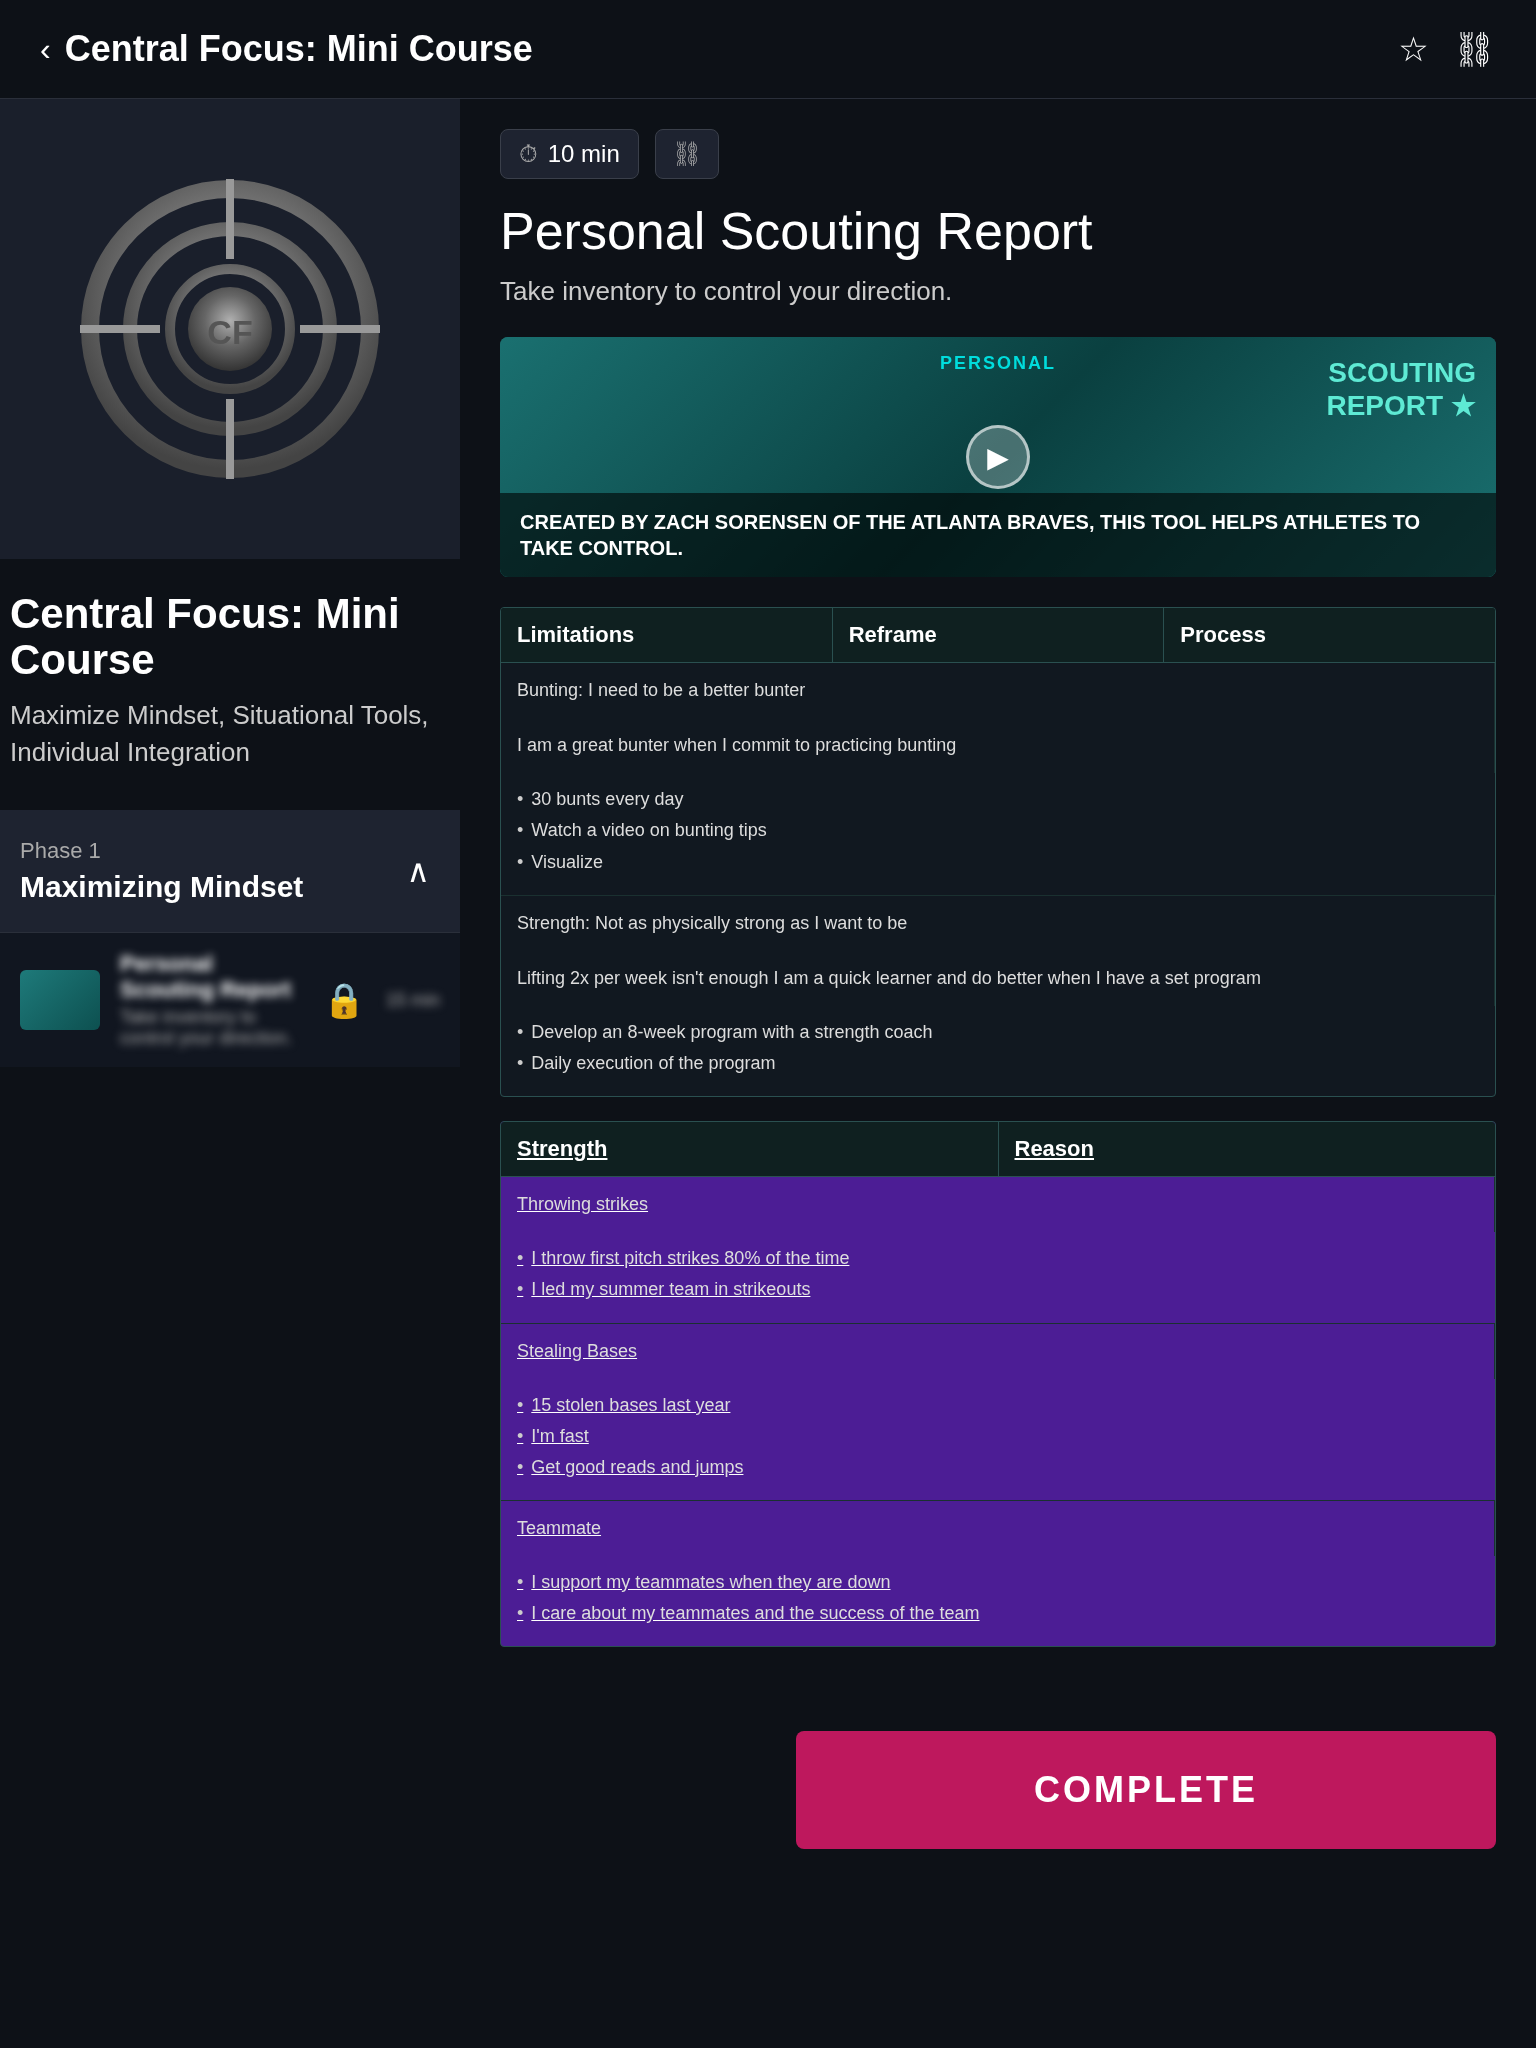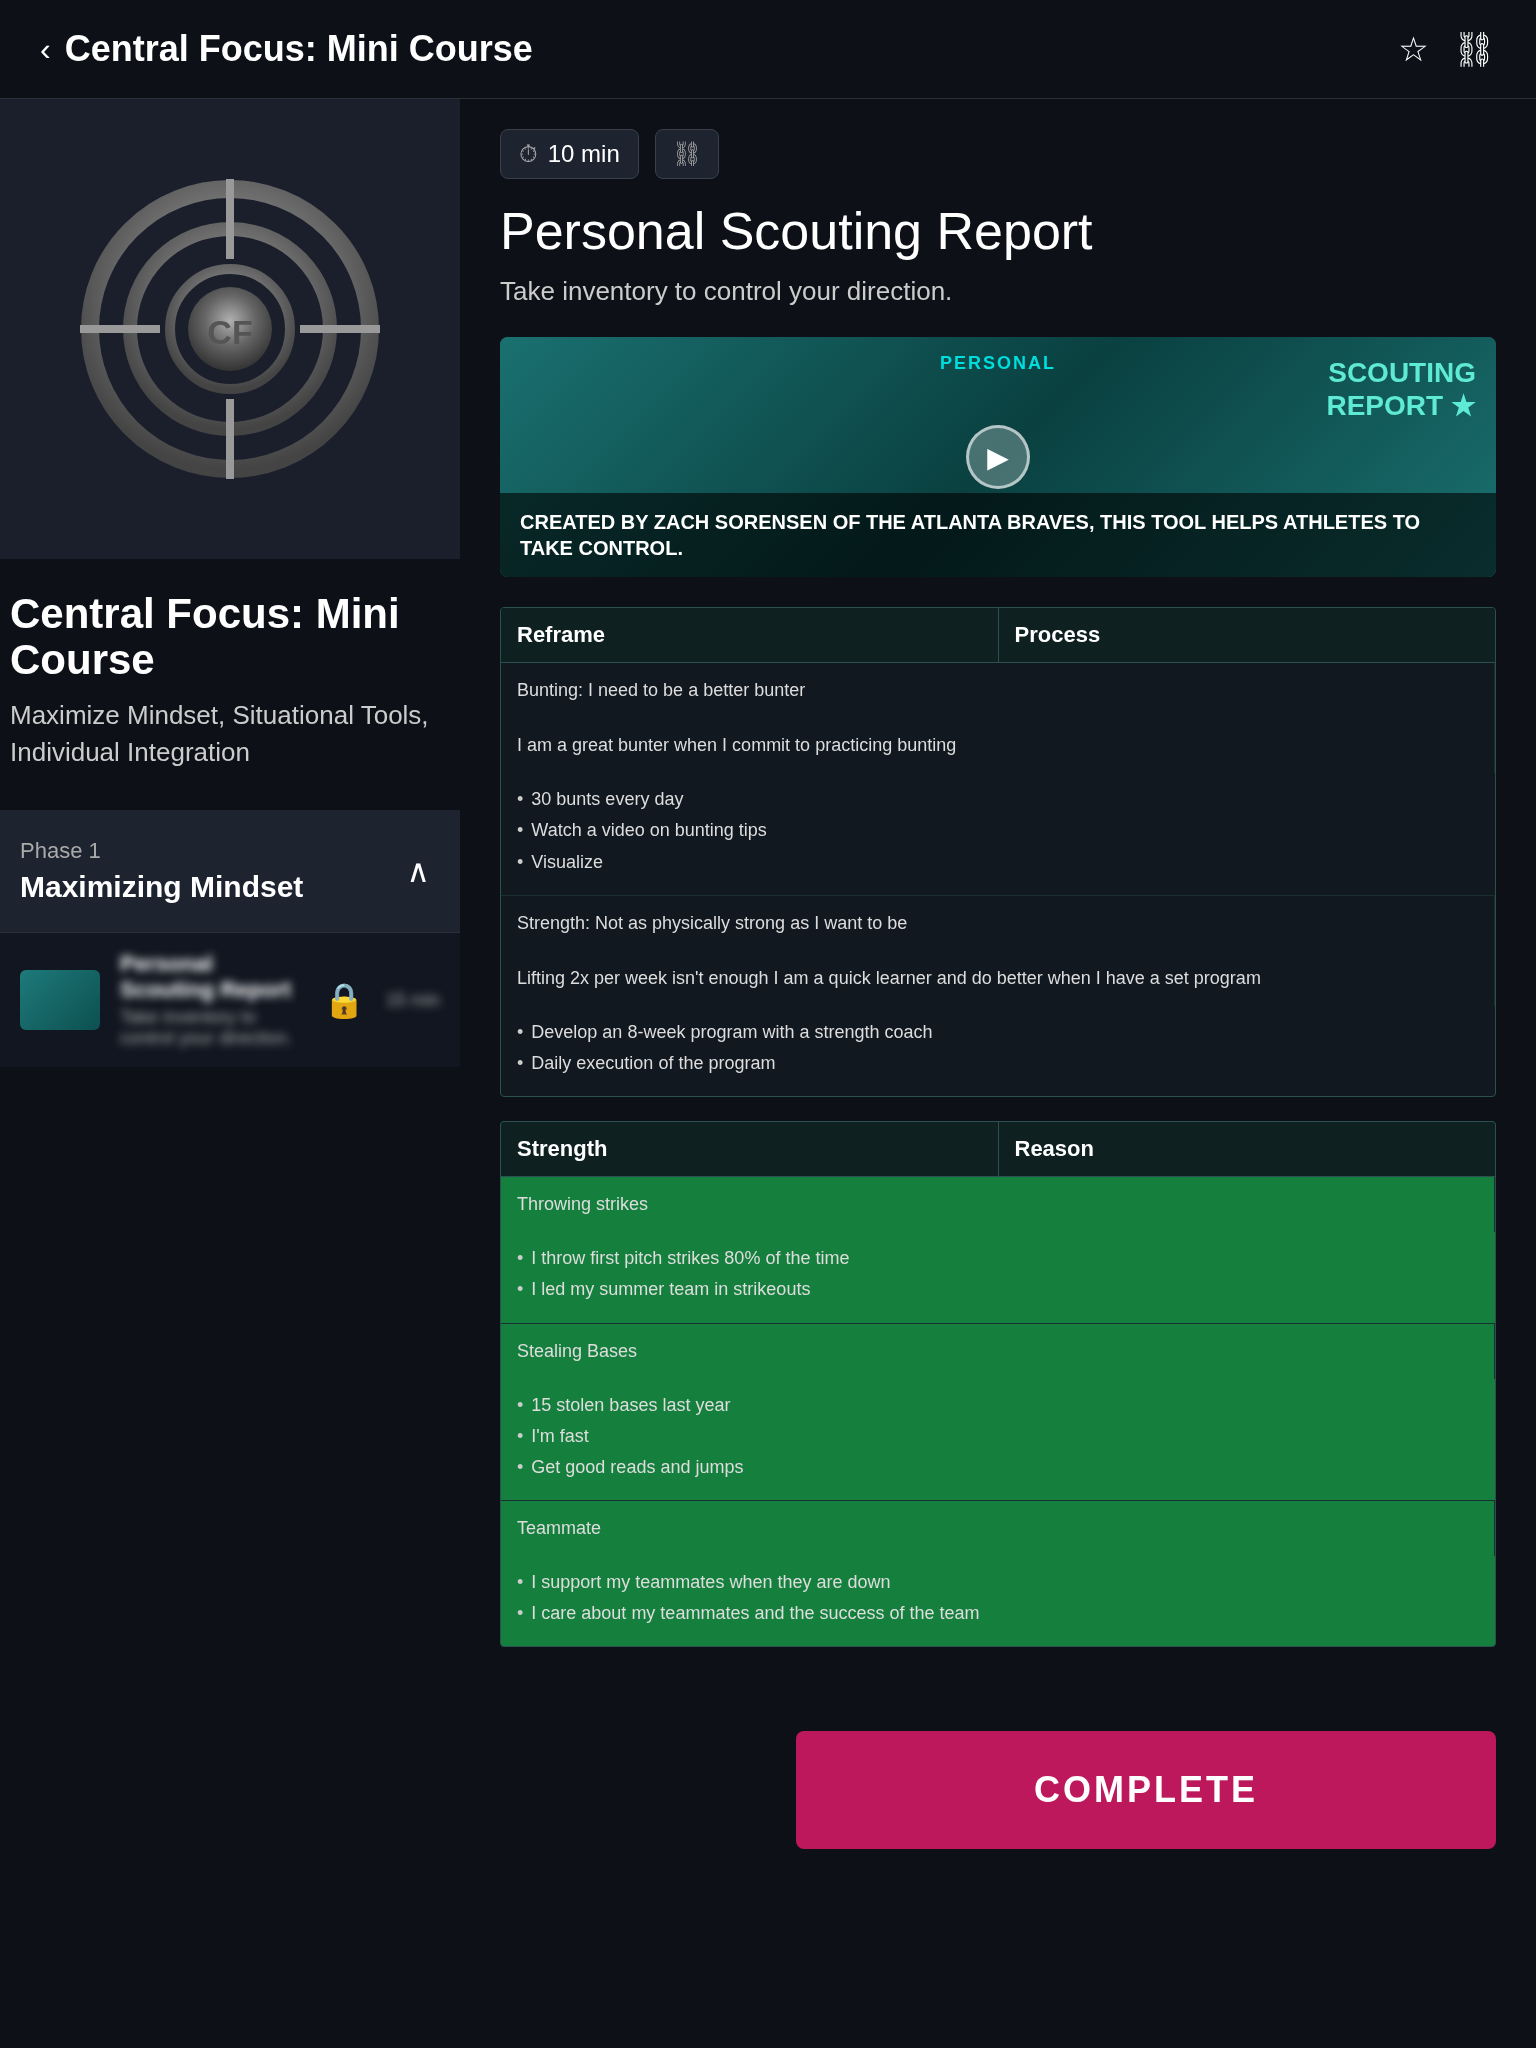--- a/index.html
+++ b/index.html
@@ -339,21 +339,22 @@
       gap: 8px;
       margin-bottom: 6px;
       font-size: 18px;
       color: #ddd;
       line-height: 1.4;
     }
     .bullet-dot { color: #ccc; flex-shrink: 0; }
 
     
     .strength-table {
-      background: #15803d;
+      background: #4c1d95;
+      text-decoration: underline;
     }
     .strength-header-row {
       background: #0f2020;
     }
     .complete-btn {
       width: 700px;
       padding: 38px 0;
       background: #be185d;
       border: none;
       border-radius: 8px;
@@ -465,20 +466,21 @@
         <div class="video-title-top-text">REPORT ★</div>
       </div>
       <div class="video-play-btn">▶</div>
       <div class="video-text-overlay">
         <div class="video-text-overlay-content">CREATED BY ZACH SORENSEN OF THE ATLANTA BRAVES, THIS TOOL HELPS ATHLETES TO TAKE CONTROL.</div>
       </div>
     </div>
 
     <div class="table-section">
       <div class="table-header-row">
+        <div class="th-cell">Limitations</div>
         <div class="th-cell">Reframe</div>
         <div class="th-cell">Process</div>
       </div>
 
       <div class="table-body-row">
         <div class="td-cell">
           <span>Bunting:
 I need to be a better bunter</span>
         </div>
         <div class="td-cell">

